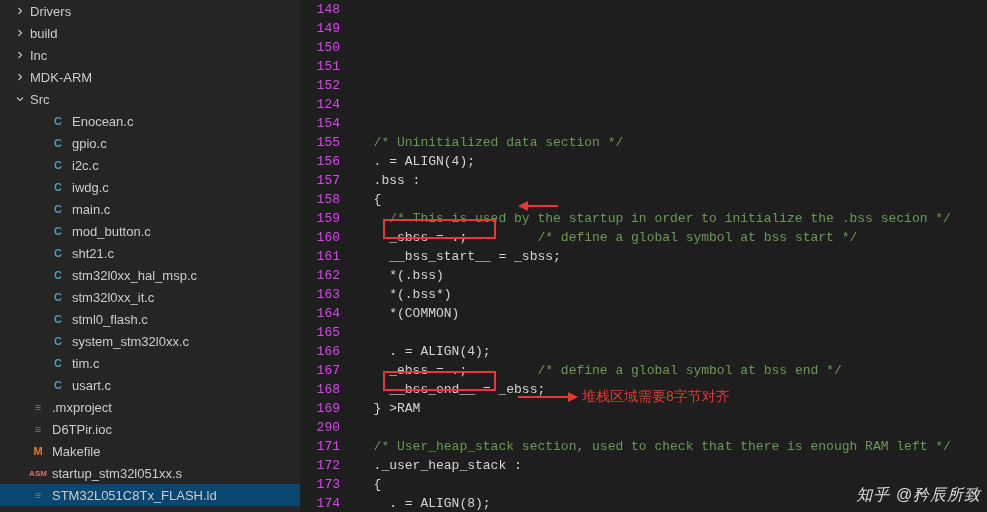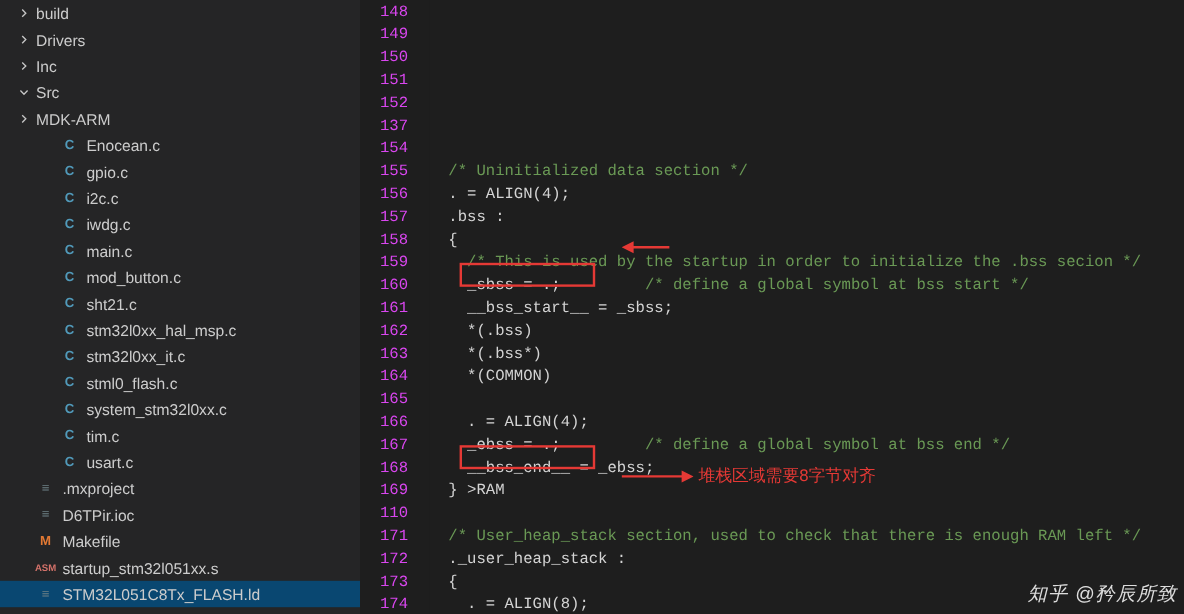--- a/index.html
+++ b/index.html
@@ -115,53 +115,53 @@
 <body>
 
 <div class="sidebar">
   <div id="tree">
       <div class="tree-item indent-1">
         <span class="chevron">
           <svg viewBox="0 0 16 16">
             <path d="M6 4l4 4-4 4" stroke="currentColor" stroke-width="1.5" fill="none"></path>
           </svg>
         </span>
+        <span class="tree-label">Drivers</span>
+      </div>
+      <div class="tree-item indent-1">
+        <span class="chevron">
+          <svg viewBox="0 0 16 16">
+            <path d="M6 4l4 4-4 4" stroke="currentColor" stroke-width="1.5" fill="none"></path>
+          </svg>
+        </span>
         <span class="tree-label">build</span>
       </div>
       <div class="tree-item indent-1">
         <span class="chevron">
           <svg viewBox="0 0 16 16">
             <path d="M6 4l4 4-4 4" stroke="currentColor" stroke-width="1.5" fill="none"></path>
           </svg>
         </span>
-        <span class="tree-label">Drivers</span>
+        <span class="tree-label">Inc</span>
       </div>
       <div class="tree-item indent-1">
         <span class="chevron">
           <svg viewBox="0 0 16 16">
             <path d="M6 4l4 4-4 4" stroke="currentColor" stroke-width="1.5" fill="none"></path>
           </svg>
         </span>
-        <span class="tree-label">Inc</span>
+        <span class="tree-label">MDK-ARM</span>
       </div>
       <div class="tree-item indent-1">
         <span class="chevron">
           <svg viewBox="0 0 16 16">
             <path d="M4 6l4 4 4-4" stroke="currentColor" stroke-width="1.5" fill="none"></path>
           </svg>
         </span>
         <span class="tree-label">Src</span>
-      </div>
-      <div class="tree-item indent-1">
-        <span class="chevron">
-          <svg viewBox="0 0 16 16">
-            <path d="M6 4l4 4-4 4" stroke="currentColor" stroke-width="1.5" fill="none"></path>
-          </svg>
-        </span>
-        <span class="tree-label">MDK-ARM</span>
       </div>
       <div class="tree-item indent-2">
         <span class="chevron"></span>
         <span class="file-icon icon-c">C</span>
         <span class="tree-label">Enocean.c</span>
       </div>
       <div class="tree-item indent-2">
         <span class="chevron"></span>
         <span class="file-icon icon-c">C</span>
         <span class="tree-label">gpio.c</span>
@@ -249,38 +249,38 @@
     </div>
 </div>
 
 <div class="editor-area">
   <div class="gutter" id="gutter">
       <div>148</div>
       <div>149</div>
       <div>150</div>
       <div>151</div>
       <div>152</div>
-      <div>137</div>
+      <div>124</div>
       <div>154</div>
       <div>155</div>
       <div>156</div>
       <div>157</div>
       <div>158</div>
       <div>159</div>
       <div>160</div>
       <div>161</div>
       <div>162</div>
       <div>163</div>
       <div>164</div>
       <div>165</div>
       <div>166</div>
       <div>167</div>
       <div>168</div>
       <div>169</div>
-      <div>110</div>
+      <div>290</div>
       <div>171</div>
       <div>172</div>
       <div>173</div>
       <div>174</div>
     </div>
   <div class="code" id="code">
     <div class="highlight-box" id="box1" style="top: 219px; left: 25px; width: 113px; height: 20px;"></div>
     <div class="highlight-box" id="box2" style="top: 371px; left: 25px; width: 113px; height: 20px;"></div>
     <div class="arrow-anno" id="anno1" style="top: 200px; left: 160px;">
       <svg width="40" height="12" viewBox="0 0 40 12">

